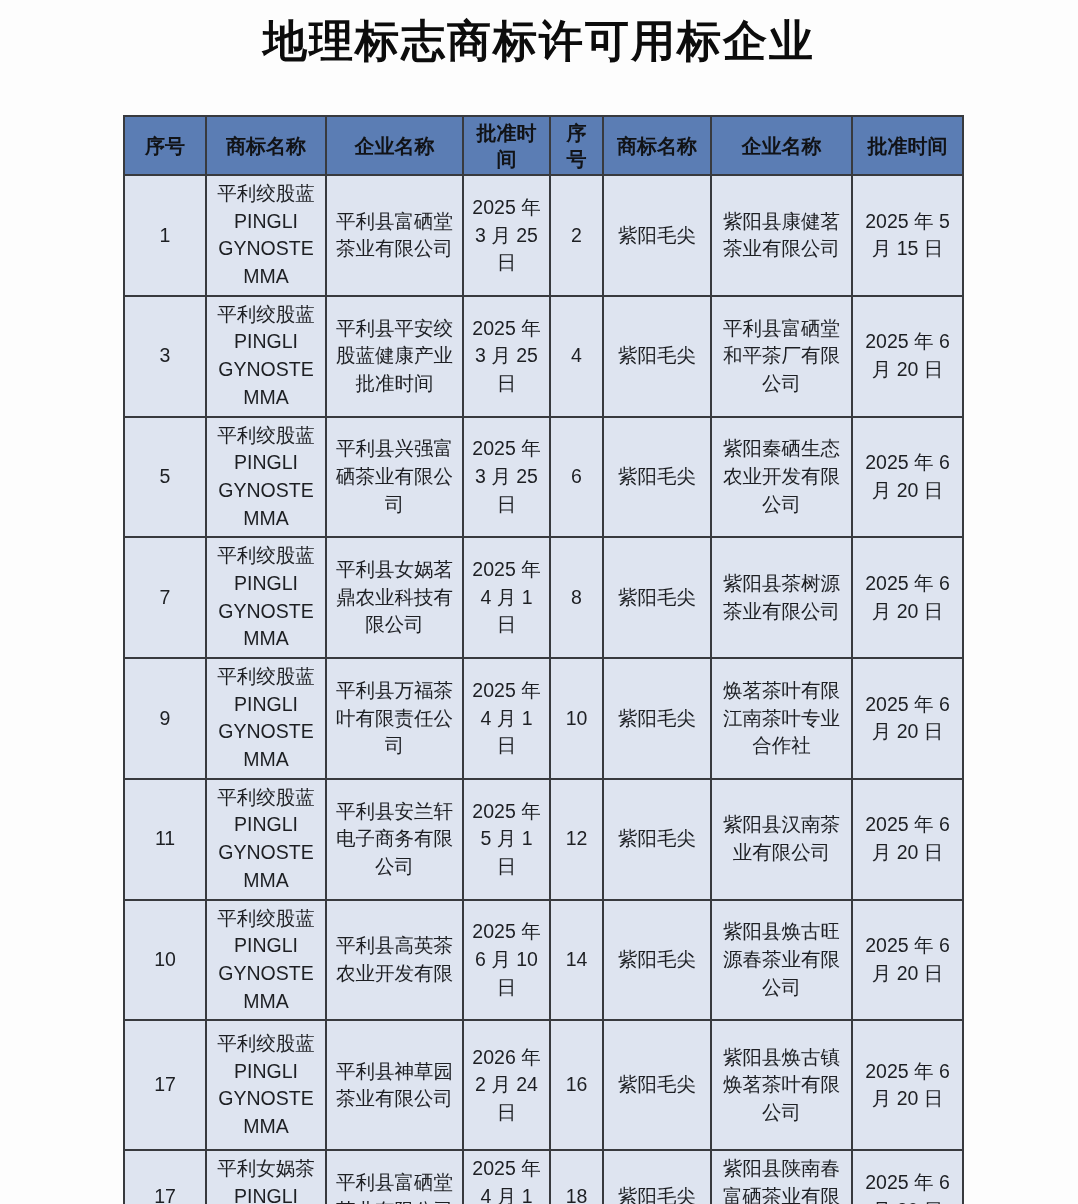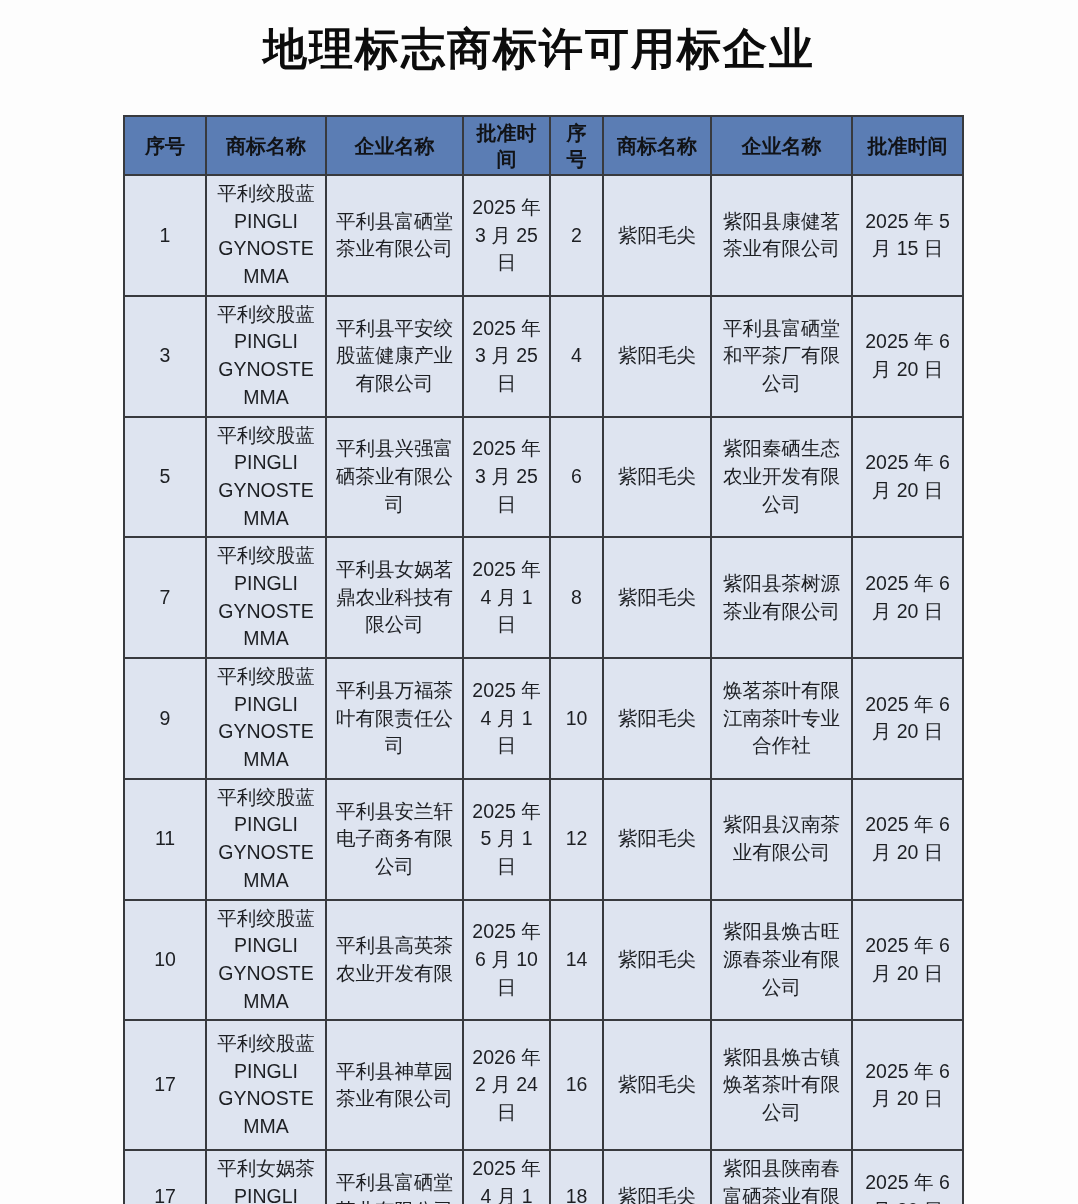--- a/index.html
+++ b/index.html
@@ -9,21 +9,21 @@
   body {
     width: 1078px;
     height: 1204px;
     background: #fdfdfd;
     font-family: "Liberation Sans", "DejaVu Sans", sans-serif;
     position: relative;
     overflow: hidden;
   }
   .page-title {
     margin: 0;
-    padding-top: 20px;
+    padding-top: 12px;
     text-align: center;
     font-size: 44px;
     font-weight: 700;
     color: #0c0c0c;
     letter-spacing: 2px;
   }
   table.gi-table {
     position: absolute;
     left: 123px;
     top: 115px;
@@ -110,21 +110,21 @@
 月 15 日</td>
     </tr>
     <tr class="row-std">
       <td>3</td>
       <td>平利绞股蓝
 PINGLI
 GYNOSTE
 MMA</td>
       <td>平利县平安绞
 股蓝健康产业
-有限公司</td>
+批准时间</td>
       <td>2025 年
 3 月 25
 日</td>
       <td>4</td>
       <td>紫阳毛尖</td>
       <td>平利县富硒堂
 和平茶厂有限
 公司</td>
       <td>2025 年 6
 月 20 日</td>

